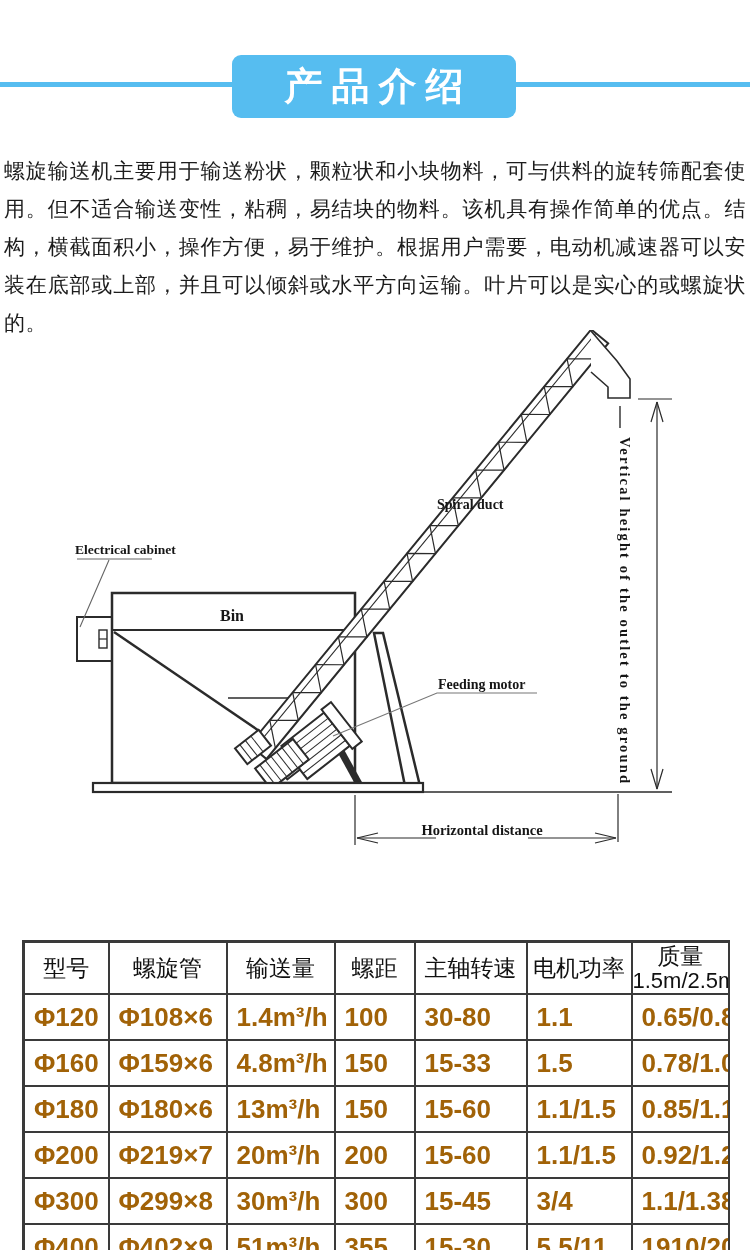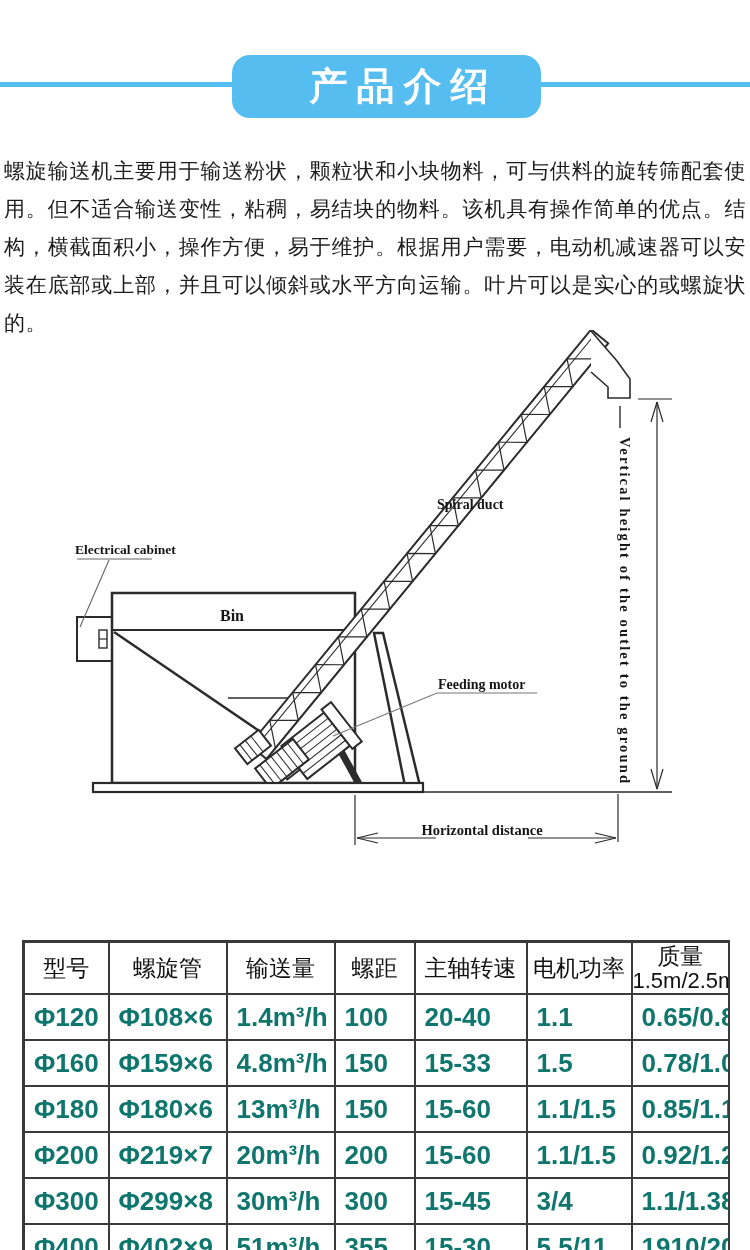--- a/index.html
+++ b/index.html
@@ -1,41 +1,41 @@
 <!DOCTYPE html>
 <html><head>
 <meta charset="utf-8">
 <style>
   html,body{margin:0;padding:0;background:#fff;}
   .page{position:relative;width:750px;height:1250px;background:#fff;overflow:hidden;
         font-family:"Liberation Sans",sans-serif;}
   
   .banner-line{position:absolute;left:0;top:82px;width:750px;height:5px;background:#56bdf0;}
   .banner-box{position:absolute;left:232px;top:55px;width:284px;height:63px;background:#56bdf0;
-              border-radius:18px;display:flex;align-items:center;justify-content:center;padding-left:25px;}
+              border-radius:9px;display:flex;align-items:center;justify-content:center;}
   .banner-box span{color:#fff;font-size:38px;font-weight:bold;letter-spacing:9px;padding-left:9px;}
   
   .intro{position:absolute;left:4px;top:152px;width:742px;margin:0;color:#1c1c1c;
          font-size:21px;line-height:38px;text-align:justify;letter-spacing:0.5px;font-family:Liberation Serif, serif;}
   
   .diagram{position:absolute;left:0;top:330px;}
   .diagram path,.diagram line,.diagram rect,.diagram polygon,.diagram polyline{vector-effect:none;}
   .dlabel{font-family:"Liberation Serif",serif;font-weight:bold;fill:#161616;}
   
   .spec-title{position:absolute;left:22px;top:888px;margin:0;color:#1788cf;
               font-size:27px;font-weight:bold;letter-spacing:1px;}
   
   .table-wrap{position:absolute;left:22px;top:940px;width:708px;height:317px;overflow:hidden;}
   table.spec{border-collapse:collapse;table-layout:fixed;width:706px;background:#fff;
              border:3px solid #3a3a3a;}
   table.spec th,table.spec td{border:2px solid #3a3a3a;overflow:hidden;white-space:nowrap;}
   table.spec th{font-size:23px;font-weight:normal;color:#111;text-align:center;vertical-align:middle;height:50px;padding:0;}
   table.spec th .mass2{font-size:22px;line-height:24px;}
   table.spec th .mass1{font-size:23px;line-height:25px;}
-  table.spec td{font-size:26px;font-weight:600;color:#0f766e;text-align:left;
+  table.spec td{font-size:26px;font-weight:600;color:#a16207;text-align:left;
                 padding:0 0 0 9px;height:44px;vertical-align:middle;}
   table.spec tr.tall td{height:45px;}
 </style>
 </head>
 <body>
 
 <div class="page">
 
   <div class="banner-line"></div>
   <div class="banner-box">
@@ -155,21 +155,21 @@
             <div class="mass2">1.5m/2.5m</div>
           </th>
         </tr>
       </thead>
       <tbody>
         <tr>
           <td>Φ120</td>
           <td>Φ108×6</td>
           <td>1.4m³/h</td>
           <td>100</td>
-          <td>20-40</td>
+          <td>30-80</td>
           <td>1.1</td>
           <td>0.65/0.87</td>
         </tr>
         <tr>
           <td>Φ160</td>
           <td>Φ159×6</td>
           <td>4.8m³/h</td>
           <td>150</td>
           <td>15-33</td>
           <td>1.5</td>

